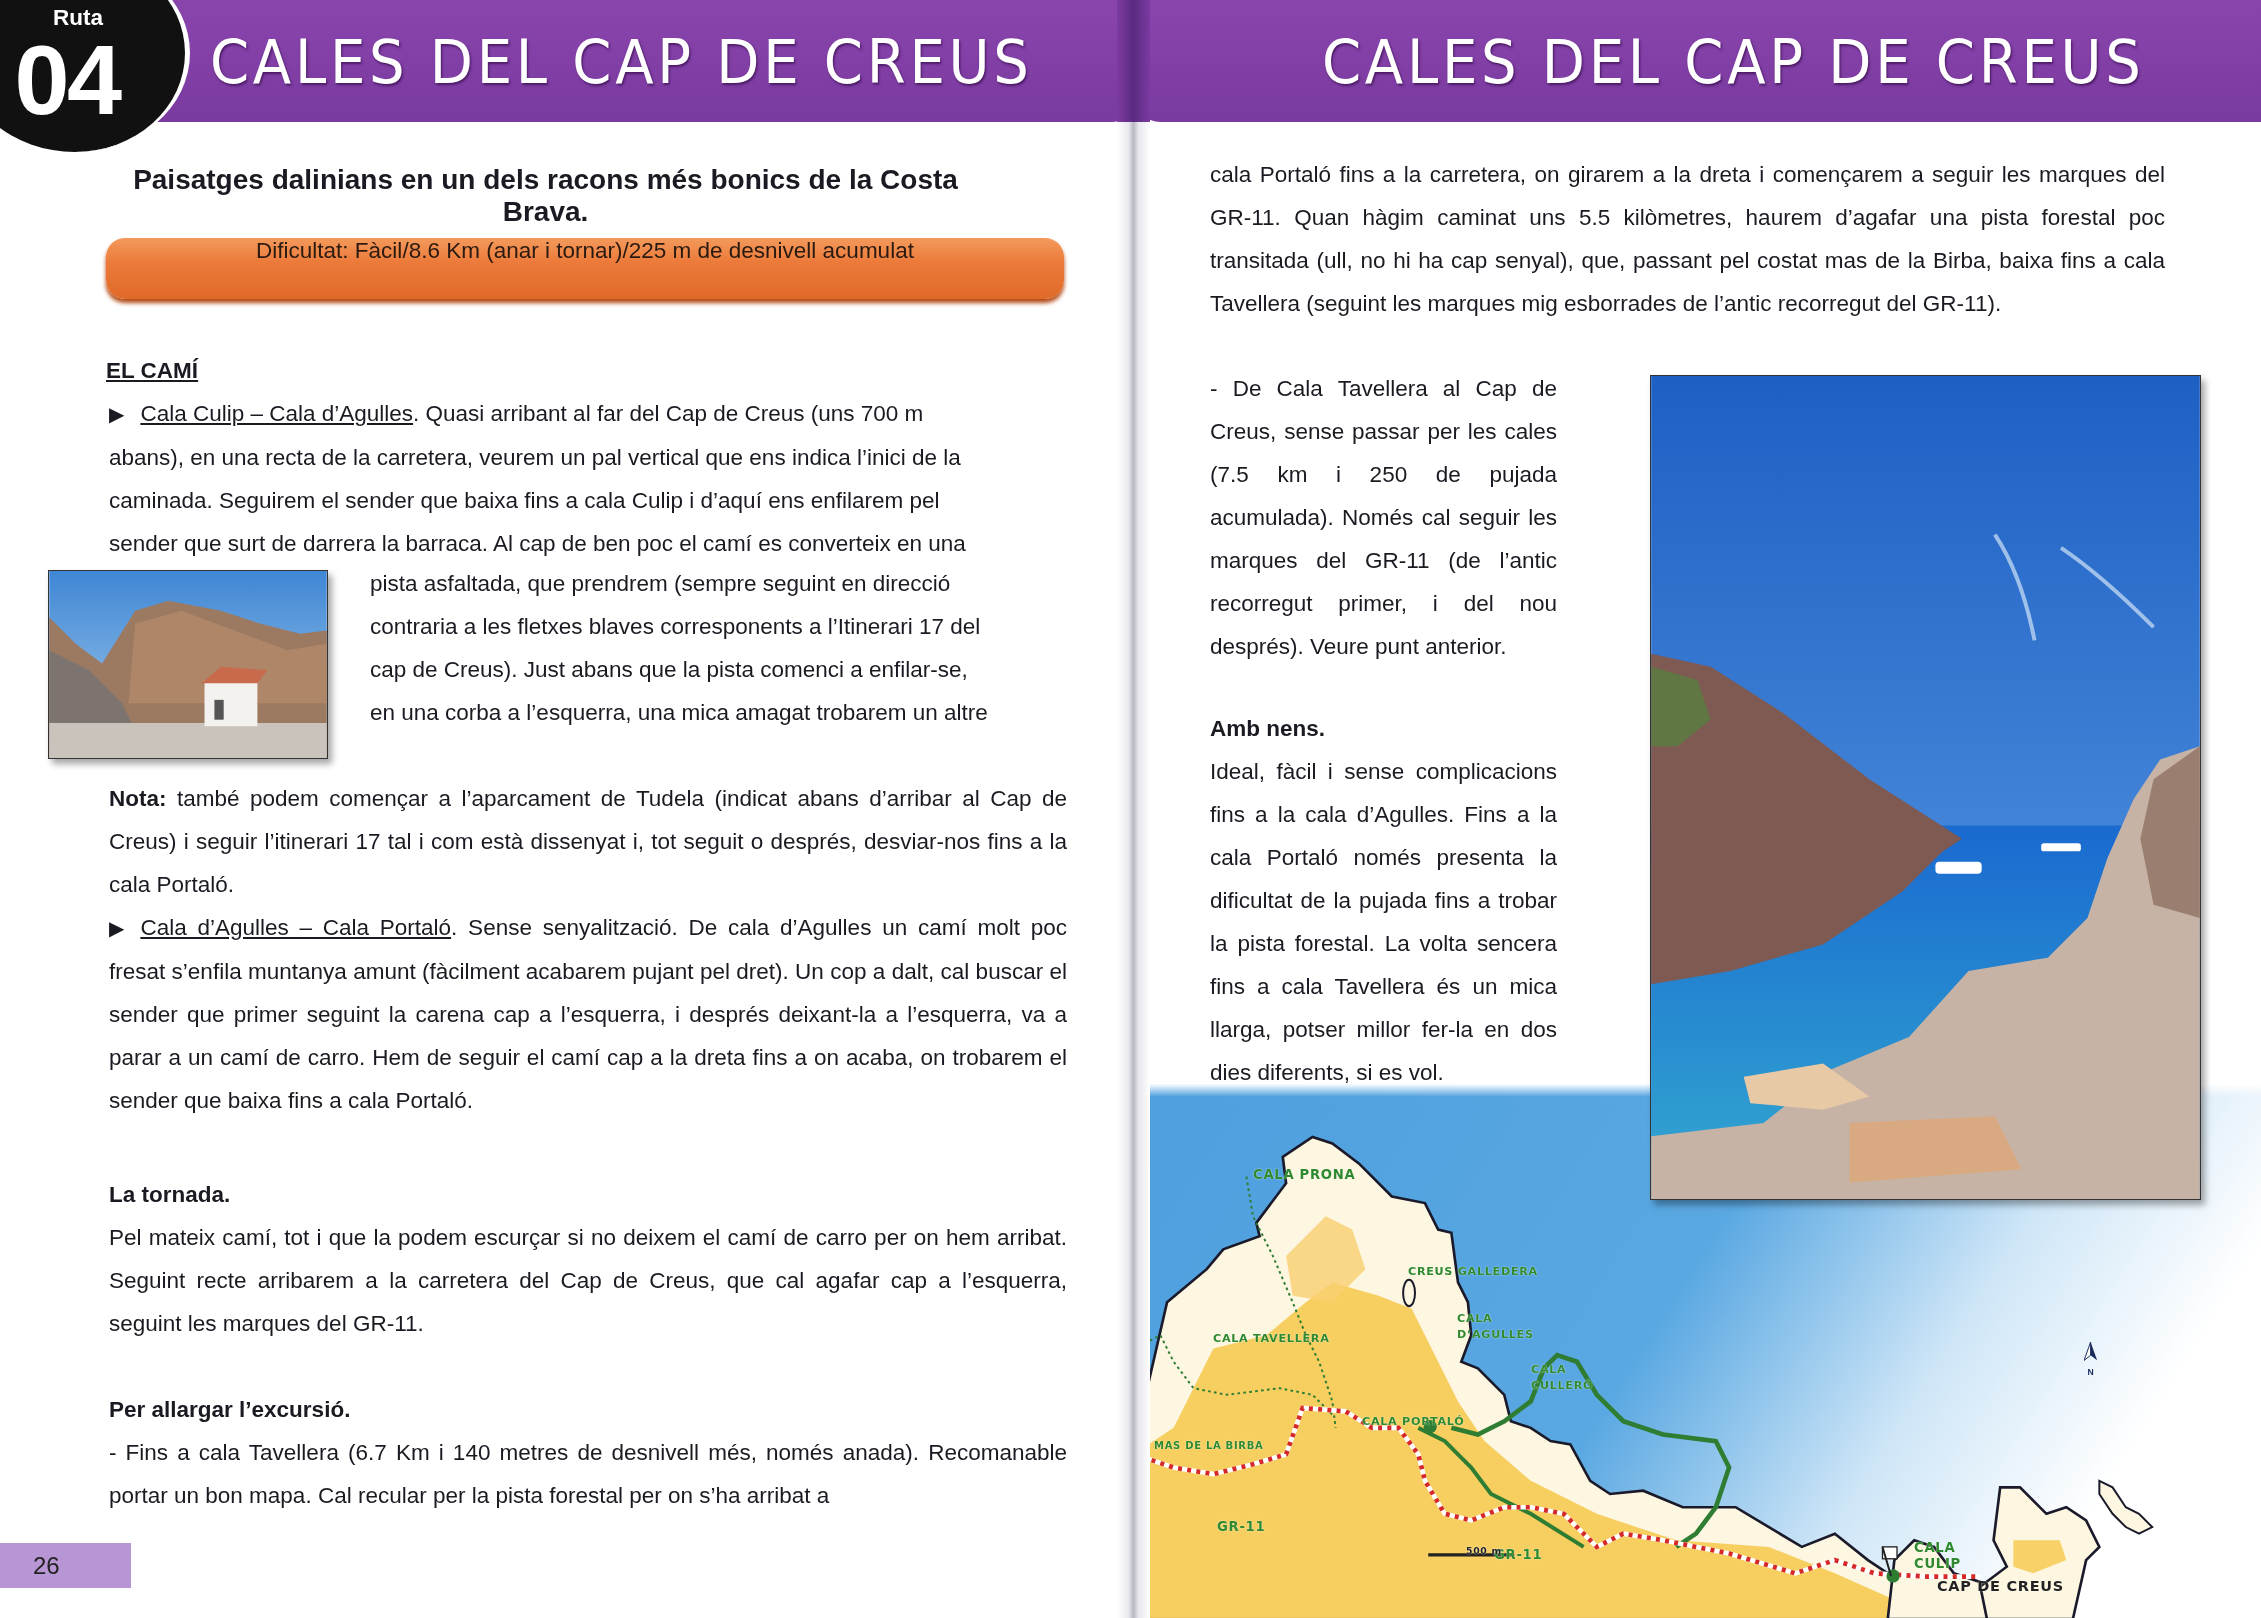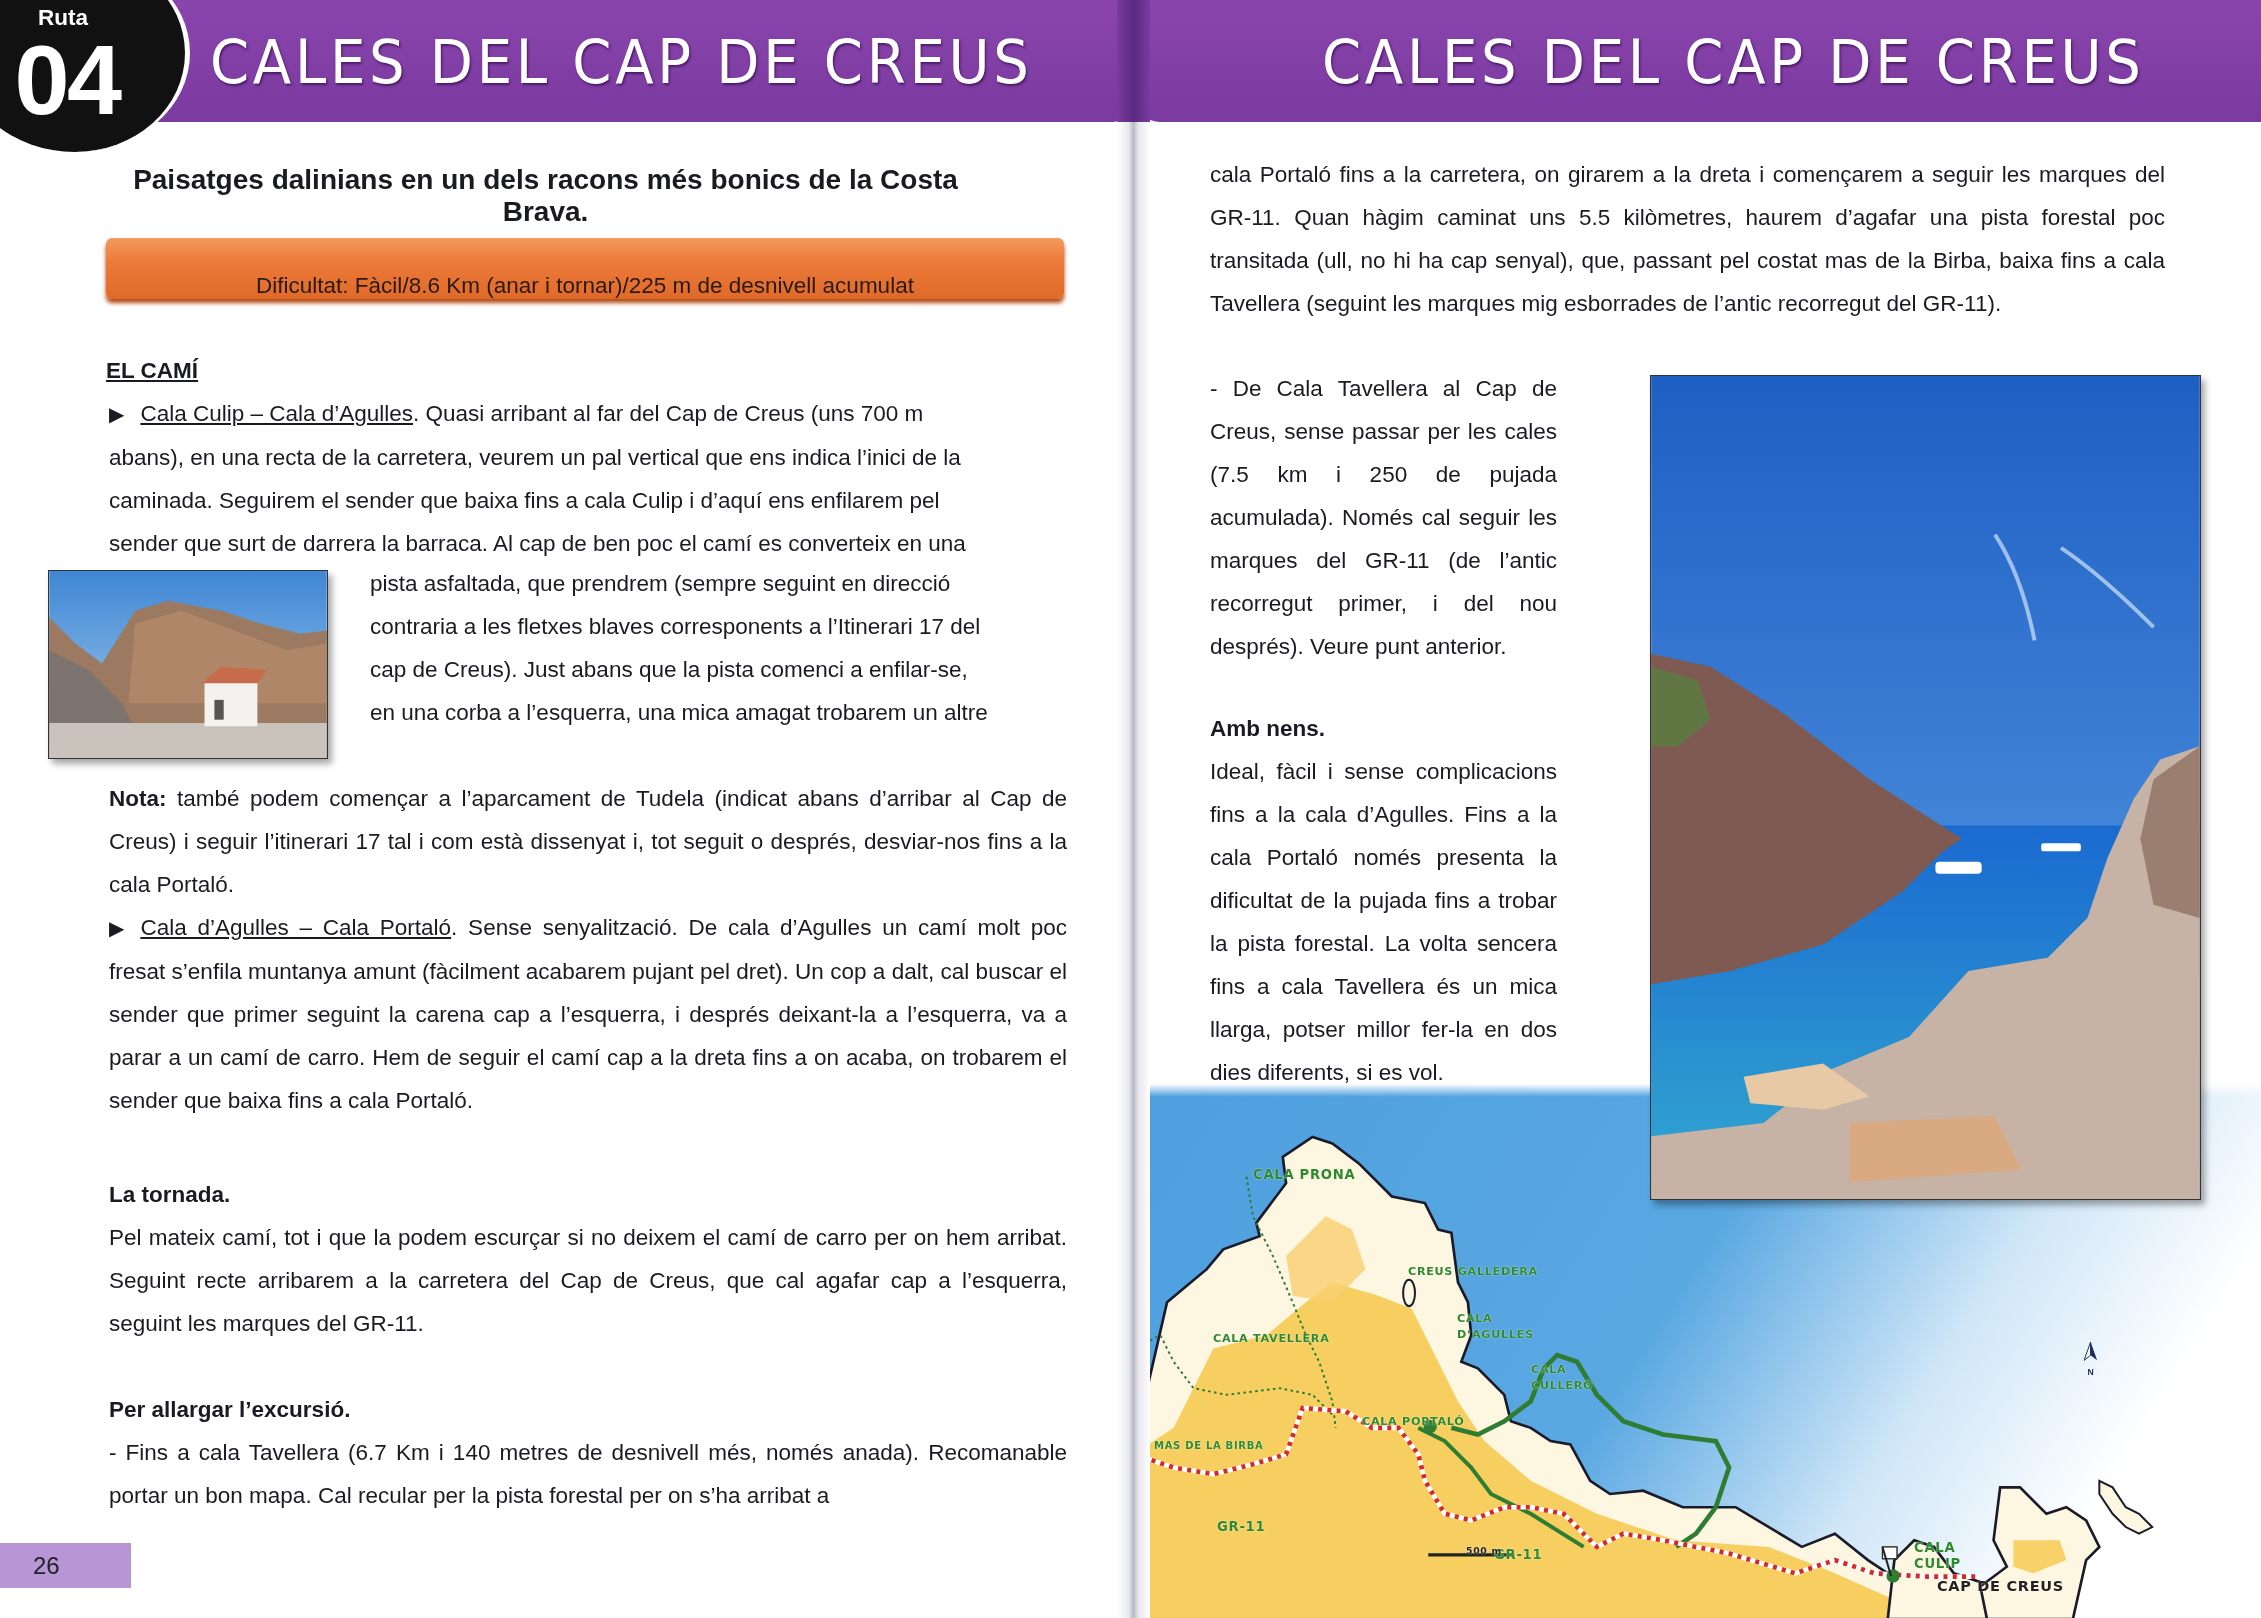--- a/index.html
+++ b/index.html
@@ -10,25 +10,25 @@
   .gutter { position:absolute; left:1117px; top:0; width:33px; height:1619px; background:linear-gradient(to right,#fff 0%,#e8e8ee 35%,#b9b9c4 50%,#e6e6ec 65%,#fff 100%); z-index:5; }
   .gutter-top { position:absolute; left:1117px; top:0; width:33px; height:122px; background:linear-gradient(to right,#7d3ba0 0%,#5a2a80 50%,#7b3aa0 100%); z-index:6; }
 
   .banner { position:absolute; top:0; left:0; right:0; height:122px; background:linear-gradient(#8a45ad,#7a3aa0); border-bottom-right-radius:14.5px; }
   .page-right .banner { border-bottom-left-radius:26.4px; border-bottom-right-radius:0; height:122px; }
   .banner-title { position:absolute; top:26.4px; color:#fff; font-family:"DejaVu Sans", sans-serif; font-size:61px; letter-spacing:4px; transform:scaleX(0.92); transform-origin:left; text-shadow:1.3px 2px 2.6px rgba(40,0,60,.6); white-space:nowrap; }
   .page-left .banner-title { left:210px; }
   .page-right .banner-title { left:188px; }
 
   .route-badge { position:absolute; left:-40px; top:-46px; width:225px; height:198px; background:#111; border-radius:50%; z-index:3; border-right:5.3px solid #fff; }
-  .route-label { position:absolute; left:38px; top:5.3px; color:#fff; font-size:22.5px; font-weight:bold; z-index:4; }
+  .route-label { position:absolute; left:53px; top:5.3px; color:#fff; font-size:22.5px; font-weight:bold; z-index:4; }
   .route-num { position:absolute; left:14.5px; top:30px; color:#fff; font-size:99px; font-weight:bold; line-height:1; z-index:4; letter-spacing:-2.6px; }
 
   .subtitle { position:absolute; left:106px; top:164px; width:879px; text-align:center; font-size:28px; font-weight:bold; }
-  .stats-bar { position:absolute; left:106px; top:238px; width:958px; height:61px; border-radius:6px; background:linear-gradient(#f39a5c 0%,#ec7a3a 40%,#e06a28 100%); box-shadow:0 4px 4px #b24a14; display:flex; align-items:flex-end; justify-content:center; font-size:22.5px; color:#2a1a10; white-space:pre; }
+  .stats-bar { position:absolute; left:106px; top:238px; width:958px; height:61px; border-radius:19px; background:linear-gradient(#f39a5c 0%,#ec7a3a 40%,#e06a28 100%); box-shadow:0 4px 4px #b24a14; display:flex; align-items:flex-start; justify-content:center; font-size:22.5px; color:#2a1a10; white-space:pre; }
 
   .text { position:absolute; font-size:22.5px; line-height:43px; text-align:justify; }
   .text p { margin:0; }
   .u { text-decoration:underline; }
   .b { font-weight:bold; }
   .center { text-align:left; }
   .tri { display:inline-block; font-size:20px; margin-right:16px; }
 
   .photo { position:absolute; border:1.3px solid #333; box-shadow:4px 5.3px 6.6px rgba(0,0,0,.35); overflow:hidden; }
   .page-num { position:absolute; left:0; top:1543px; width:131px; height:45px; background:#b896d6; color:#222; font-size:24px; display:flex; align-items:center; padding-left:33px; box-sizing:border-box; }

